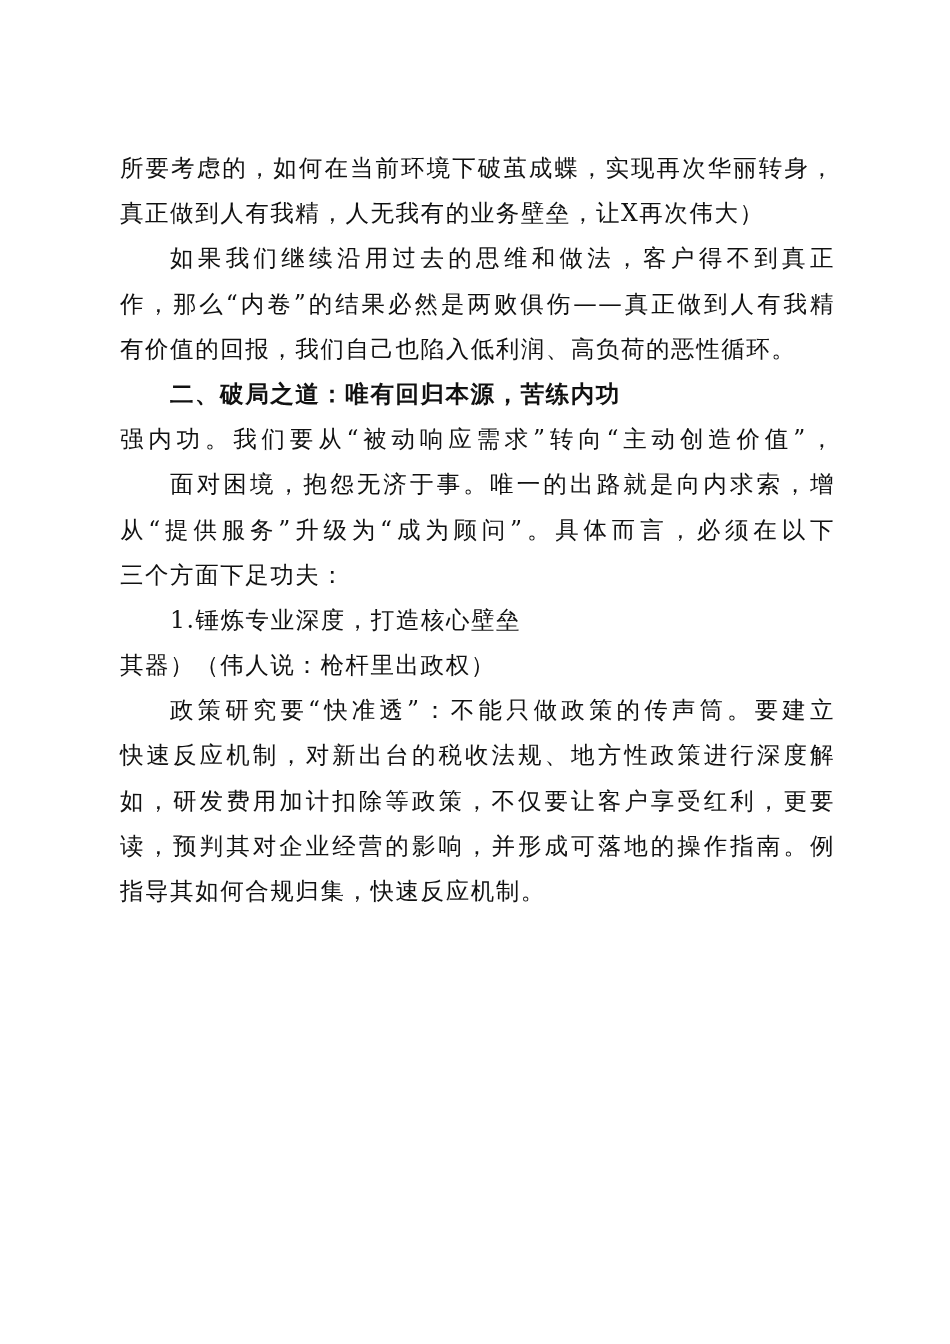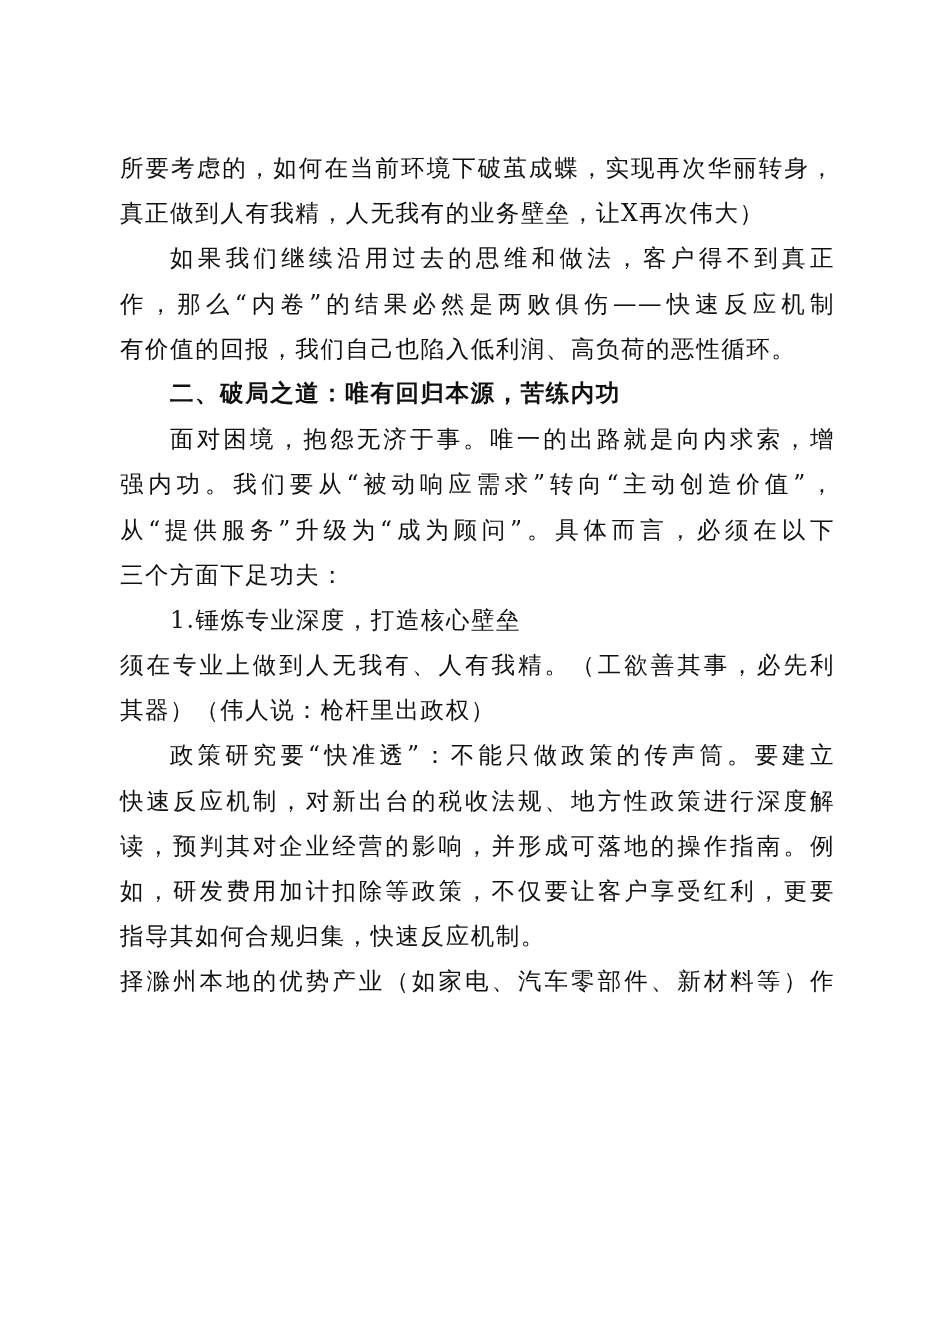--- a/index.html
+++ b/index.html
@@ -8,40 +8,38 @@
   .content { position:absolute; left:120px; top:146px; width:715px; }
   .line {
     height:45.2px; line-height:45.2px;
     font-family: "DejaVu Serif", "Liberation Serif", serif;
     font-size:23.5px; color:#111;
     white-space:nowrap; letter-spacing:1.55px;
     text-align:justify; text-align-last:justify;
   }
   .line.last { text-align-last:left; }
   .indent { padding-left:50px; }
-  .heading { font-family:Liberation Mono, monospace; font-weight:bold; }
+  .heading { font-family:Liberation Serif, serif; font-weight:bold; }
 </style>
 </head>
 <body>
 
 <div class="page">
   <div class="content">
     <div class="line last" style="text-align-last:justify">所要考虑的，如何在当前环境下破茧成蝶，实现再次华丽转身，</div>
     <div class="line last">真正做到人有我精，人无我有的业务壁垒，让X再次伟大）</div>
     <div class="line indent">如果我们继续沿用过去的思维和做法，客户得不到真正</div>
-    <div class="line">作，那么“内卷”的结果必然是两败俱伤——快速反应机制</div>
+    <div class="line">作，那么“内卷”的结果必然是两败俱伤——真正做到人有我精</div>
     <div class="line last">有价值的回报，我们自己也陷入低利润、高负荷的恶性循环。</div>
     <div class="line indent last heading">二、破局之道：唯有回归本源，苦练内功</div>
+    <div class="line">强内功。我们要从“被动响应需求”转向“主动创造价值”，</div>
     <div class="line indent">面对困境，抱怨无济于事。唯一的出路就是向内求索，增</div>
-    <div class="line">强内功。我们要从“被动响应需求”转向“主动创造价值”，</div>
     <div class="line">从“提供服务”升级为“成为顾问”。具体而言，必须在以下</div>
     <div class="line last">三个方面下足功夫：</div>
     <div class="line indent last">1.锤炼专业深度，打造核心壁垒</div>
-    <div class="line">须在专业上做到人无我有、人有我精。（工欲善其事，必先利</div>
     <div class="line last">其器）（伟人说：枪杆里出政权）</div>
     <div class="line indent">政策研究要“快准透”：不能只做政策的传声筒。要建立</div>
     <div class="line">快速反应机制，对新出台的税收法规、地方性政策进行深度解</div>
+    <div class="line">如，研发费用加计扣除等政策，不仅要让客户享受红利，更要</div>
     <div class="line">读，预判其对企业经营的影响，并形成可落地的操作指南。例</div>
-    <div class="line">如，研发费用加计扣除等政策，不仅要让客户享受红利，更要</div>
     <div class="line last">指导其如何合规归集，快速反应机制。</div>
-    <div class="line">择滁州本地的优势产业（如家电、汽车零部件、新材料等）作</div>
   </div>
 </div>
 
 </body></html>

